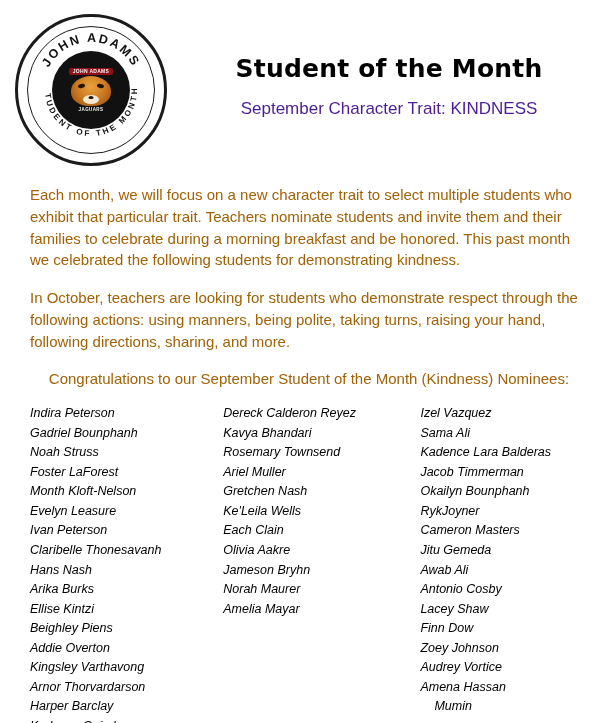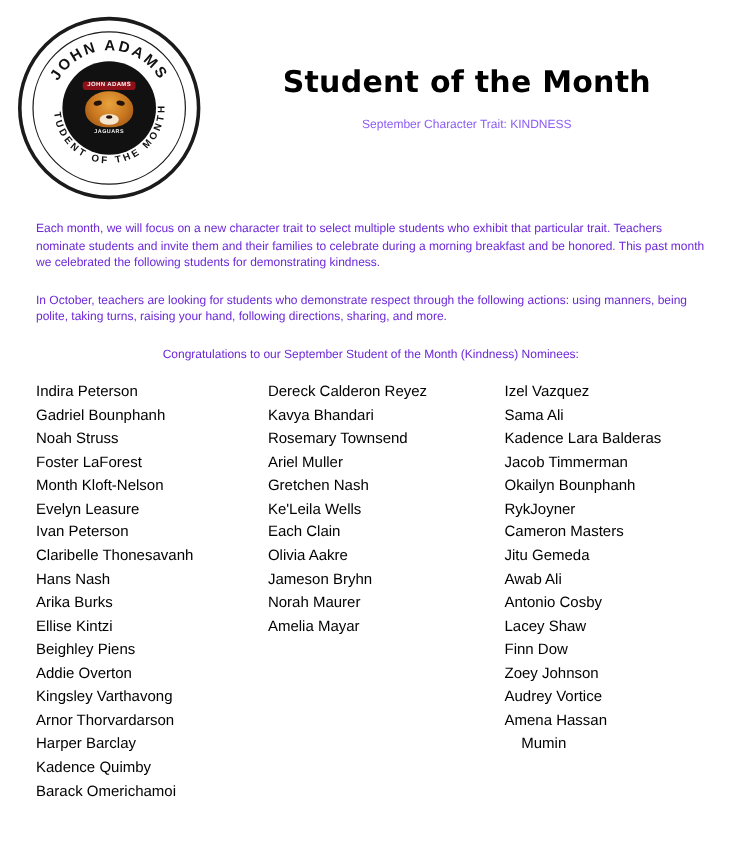--- a/index.html
+++ b/index.html
@@ -154,34 +154,34 @@
   .doc-title {
     font-family: "DejaVu Sans", sans-serif;
     font-size: 25px;
     font-weight: bold;
     letter-spacing: .2px;
     margin: 0 0 16px 0;
     color: #000;
   }
   .doc-subtitle {
     font-family: "Liberation Sans", sans-serif;
-    font-size: 10px;
+    font-size: 17px;
     margin: 0;
-    color: #8b5cf6;
+    color: #4c1d95;
   }
 
   
   .body-wrap {
     padding: 18px 28px 0 30px;
   }
   p.para {
-    font-size: 10px;
+    font-size: 15px;
     line-height: 1.45;
     margin: 0 0 16px 0;
-    color: #6d28d9;
+    color: #a16207;
   }
   p.para.last {
     margin-bottom: 14px;
     text-align: center;
   }
 
   
   .names {
     display: flex;
     padding: 0 28px 0 30px;
@@ -190,20 +190,21 @@
   .col {
     font-size: 12.5px;
     line-height: 1.565;
     color: #000;
   }
   .col-1 { width: 196px; }
   .col-2 { width: 200px; }
   .col-3 { width: 170px; }
   .name {
     white-space: nowrap;
+    font-style: italic;
   }
   .name.indent {
     padding-left: 14px;
   }
 </style>
 </head>
 <body>
 
 <div class="page">
 

